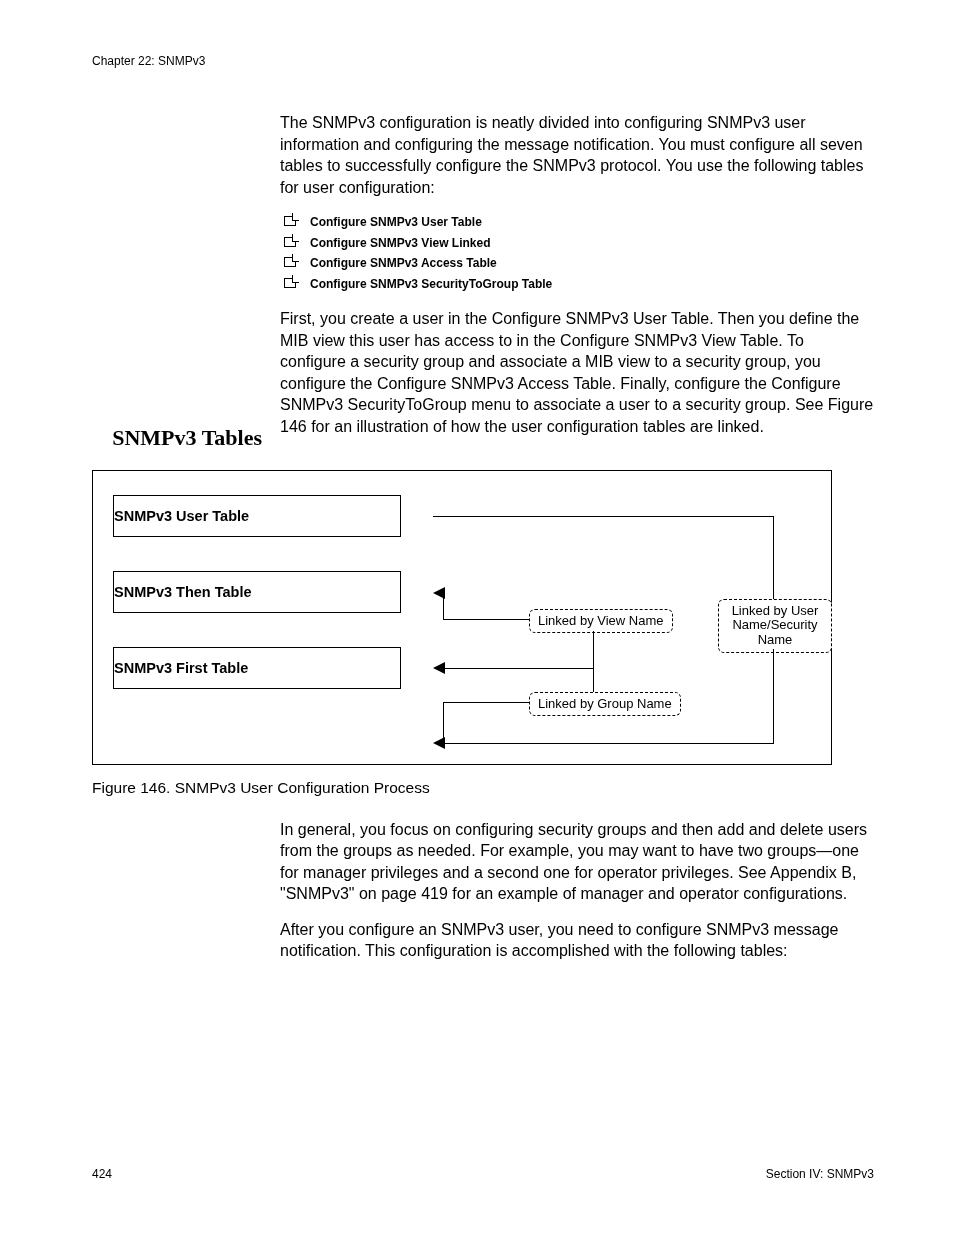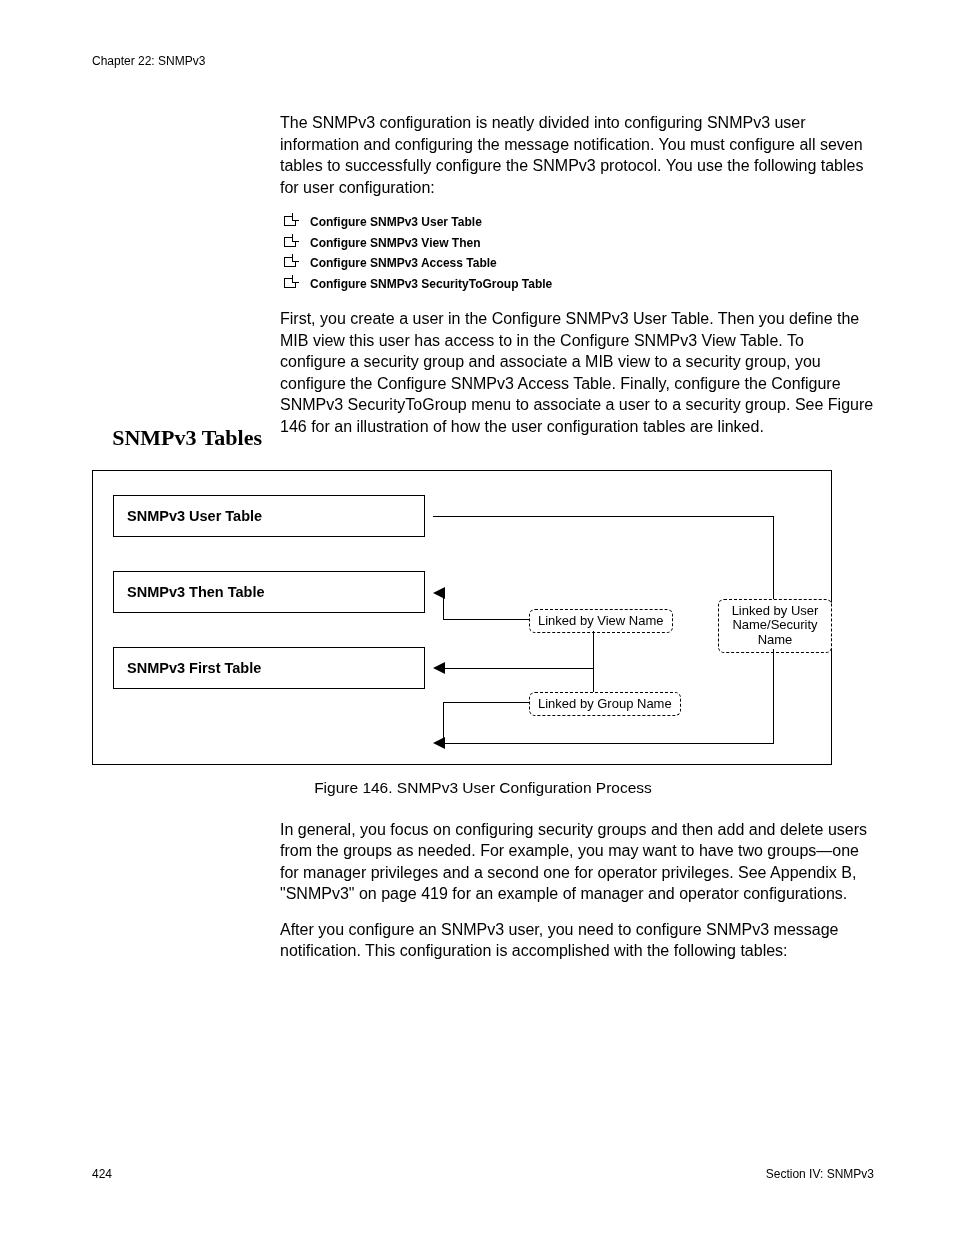--- a/index.html
+++ b/index.html
@@ -82,27 +82,27 @@
   .figure-box {
     border: 1px solid #000;
     width: 740px;
     height: 295px;
     position: relative;
     box-sizing: border-box;
   }
   .table-box {
     position: absolute;
     left: 20px;
-    width: 312px;
+    width: 288px;
     height: 42px;
     border: 1px solid #000;
     box-sizing: border-box;
     display: flex;
     align-items: center;
-    padding-left: 13px;
+    padding-left: 0;
     font-weight: bold;
     font-size: 14.5px;
     background: #fff;
   }
   .tb-user   { top: 24px; }
   .tb-view   { top: 100px; }
   .tb-access { top: 176px; }
   .tb-sec    { top: 252px; height: 40px; }
   .dashed-label {
     position: absolute;
@@ -125,21 +125,20 @@
   .footer {
     position: absolute;
     left: 92px;
     right: 80px;
     bottom: 54px;
     display: flex;
     justify-content: space-between;
     font-size: 12px;
   }
   .fig-caption {
-    text-align: center;
     font-size: 15.5px;
     margin: 14px 0 22px 0;
   }
   svg.arrow-left {
     position: absolute;
   }
 </style>
 </head>
 <body>
 
@@ -149,21 +148,21 @@
 
 
   <div class="content-row" style="margin-top:18px;align-items:flex-end;">
     <div class="side-col">
       <div class="side-heading">SNMPv3 Tables</div>
     </div>
     <div class="main-col">
       <p class="body-text">The SNMPv3 configuration is neatly divided into configuring SNMPv3 user information and configuring the message notification. You must configure all seven tables to successfully configure the SNMPv3 protocol. You use the following tables for user configuration:</p>
       <ul class="bullets">
         <li><span class="bullet-icon"></span><span>Configure SNMPv3 User Table</span></li>
-        <li><span class="bullet-icon"></span><span>Configure SNMPv3 View Then</span></li>
+        <li><span class="bullet-icon"></span><span>Configure SNMPv3 View Linked</span></li>
         <li><span class="bullet-icon"></span><span>Configure SNMPv3 Access Table</span></li>
         <li><span class="bullet-icon"></span><span>Configure SNMPv3 SecurityToGroup Table</span></li>
       </ul>
       <p class="body-text">First, you create a user in the Configure SNMPv3 User Table. Then you define the MIB view this user has access to in the Configure SNMPv3 View Table. To configure a security group and associate a MIB view to a security group, you configure the Configure SNMPv3 Access Table. Finally, configure the Configure SNMPv3 SecurityToGroup menu to associate a user to a security group. See Figure 146 for an illustration of how the user configuration tables are linked.</p>
     </div>
   </div>
 
   <div class="figure-wrap">
     <div class="figure-box">
       <div class="table-box tb-user">SNMPv3 User Table</div>

